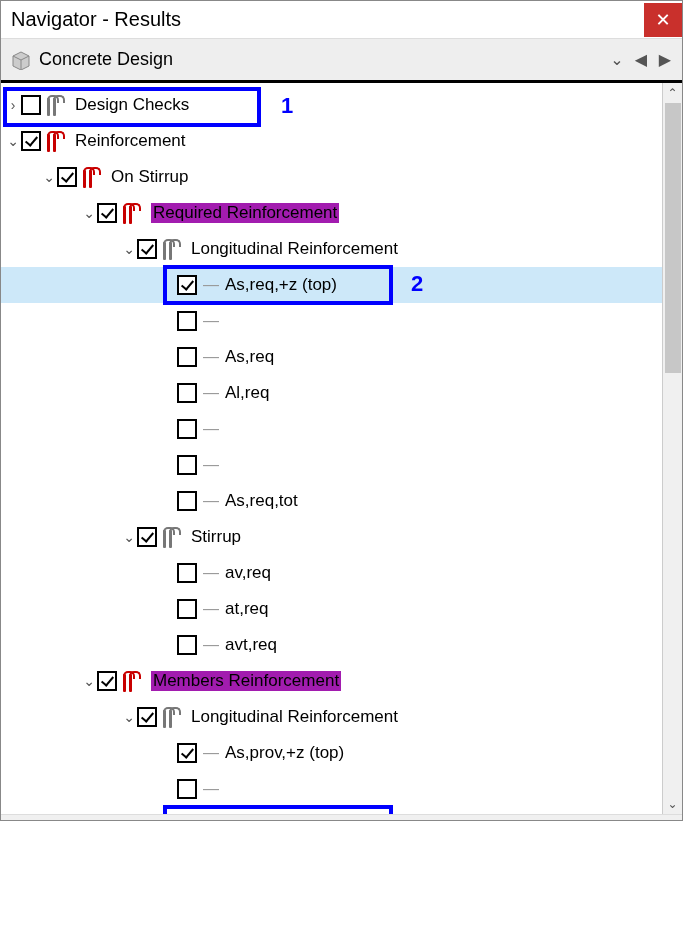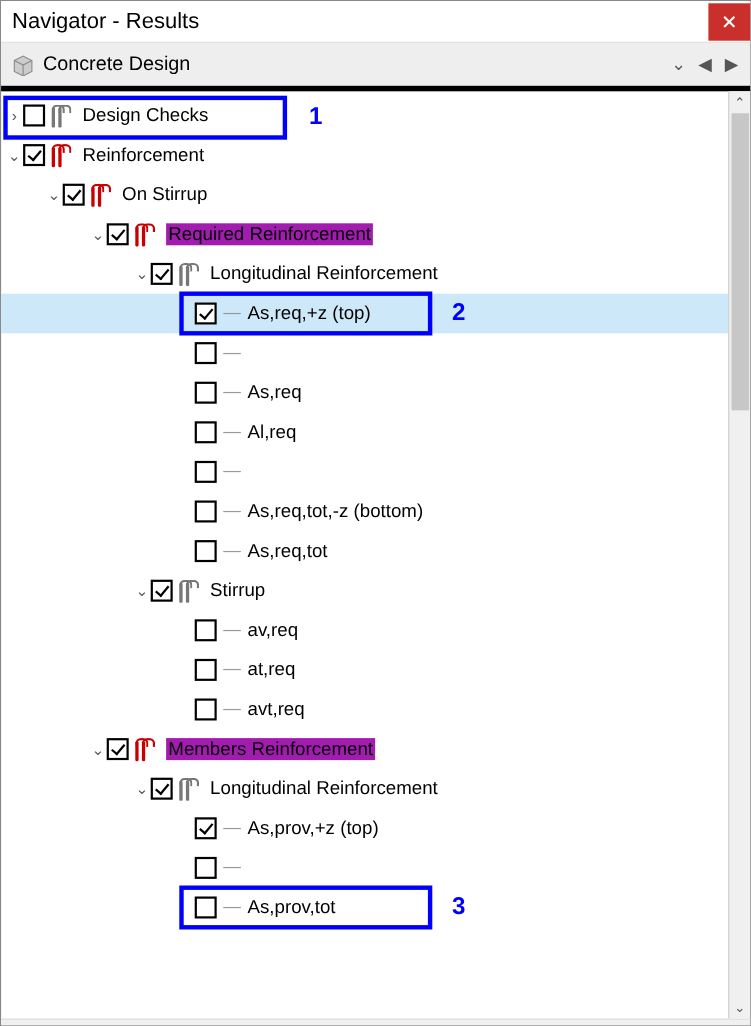--- a/index.html
+++ b/index.html
@@ -9,21 +9,21 @@
     background: #fff;
     color: #000;
     width: 683px;
     height: 933px;
     overflow: hidden;
     position: relative;
   }
   .window {
     border: 1px solid #888;
     width: 683px;
-    height: 933px;
+    height: 821px;
     display: flex;
     flex-direction: column;
   }
   .titlebar {
     display: flex;
     align-items: center;
     justify-content: space-between;
     height: 38px;
     padding-left: 10px;
     background: #fff;
@@ -42,21 +42,21 @@
     justify-content: center;
     font-size: 18px;
     cursor: pointer;
   }
   .section-bar {
     background: #eeeeee;
     height: 44px;
     display: flex;
     align-items: center;
     padding: 0 8px;
-    border-bottom: 5px solid #000000;
+    border-bottom: 3px solid #000000;
     gap: 6px;
   }
   .cube-icon {
     width: 24px;
     height: 20px;
     display: inline-block;
   }
   .section-title {
     flex: 1;
     font-size: 18px;
@@ -308,21 +308,20 @@
           </span>
         <span class="leaf-dash">—</span>
       </div>
 
       <div class="row">
         <span class="indent" style="width:176px"></span>
         <span class="checkbox check-hidden">
             <span class="checkmark"></span>
           </span>
         <span class="leaf-dash">—</span>
-        <span class="label">As,req,tot,-z (bottom)</span>
       </div>
 
       <div class="row">
         <span class="indent" style="width:176px"></span>
         <span class="checkbox check-hidden">
             <span class="checkmark"></span>
           </span>
         <span class="leaf-dash">—</span>
         <span class="label">As,req,tot</span>
       </div>

